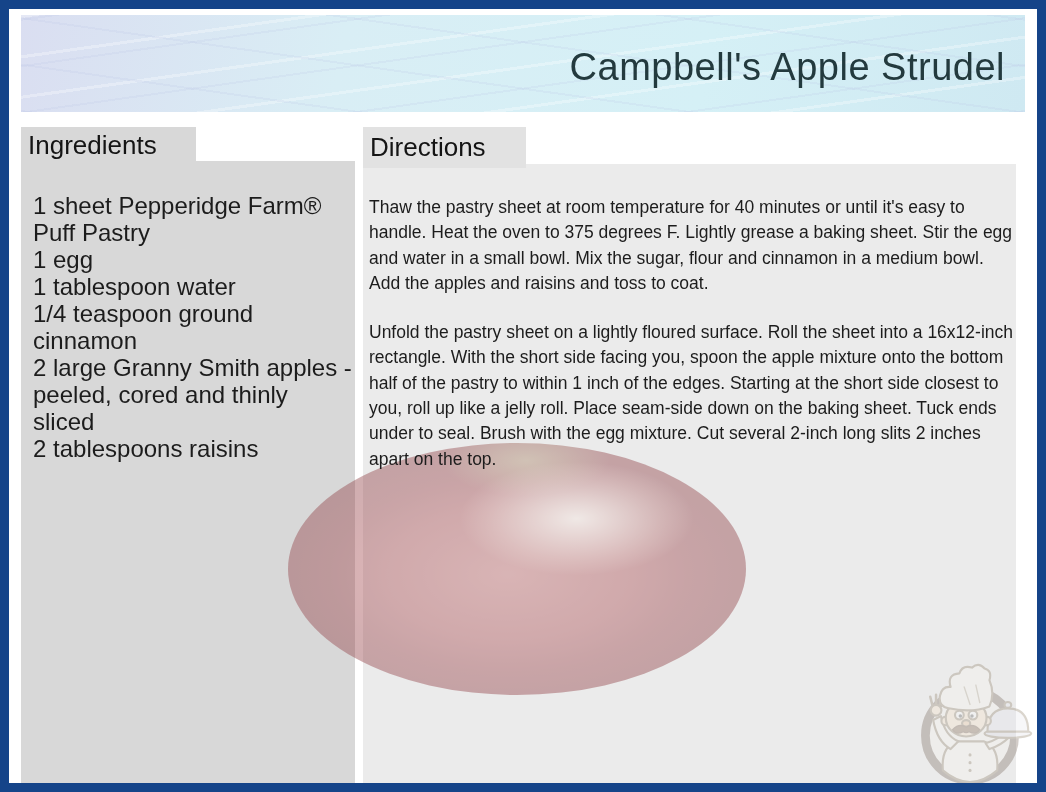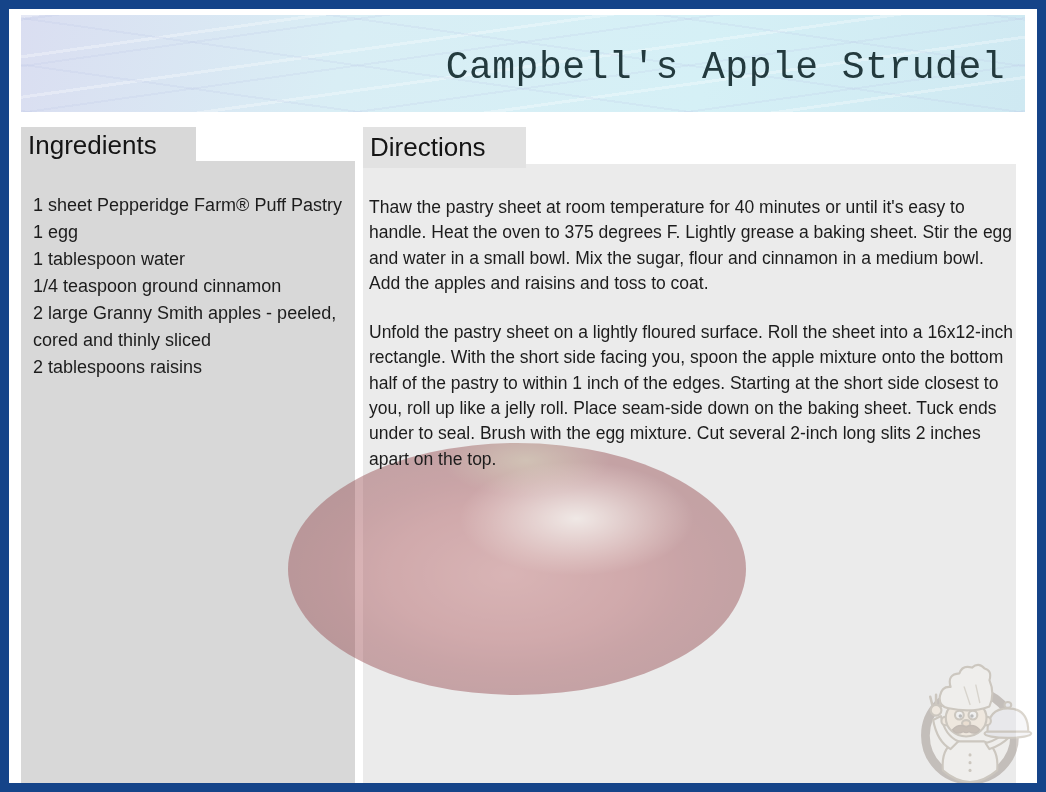--- a/index.html
+++ b/index.html
@@ -19,42 +19,42 @@
   }
   
   .banner {
     position:absolute; left:12px; top:6px; width:1004px; height:97px;
     background:
       repeating-linear-gradient(8deg,  rgba(185,195,228,0.18) 0 2px, rgba(255,255,255,0) 2px 46px),
       repeating-linear-gradient(-8deg, rgba(185,195,228,0.18) 0 2px, rgba(255,255,255,0) 2px 46px),
       repeating-linear-gradient(172deg, rgba(255,255,255,0.30) 0 3px, rgba(255,255,255,0) 3px 40px),
       linear-gradient(100deg, #dadef1 0%, #d9eef5 32%, #d5f0f6 68%, #cfe9f2 100%);
     display:flex; align-items:center; justify-content:flex-end;
-    padding-right:20px; padding-top:8px;font-family:Liberation Mono, monospace;
+    padding-right:20px; padding-top:8px;
   }
   .banner-title {
     font-size:38px; color:#233a3e; letter-spacing:0.5px;
     white-space:nowrap;
   }
   
   .sec-head {
     position:absolute; z-index:2;
     display:flex; align-items:center;
     font-size:26px; color:#141414; padding-left:7px;
   }
   .ing-head { left:12px; top:118px; width:175px; height:37px; background:#d8d8d8; }
   .dir-head { left:354px; top:118px; width:163px; height:41px; background:#e2e2e2; }
   
   .panel { position:absolute; bottom:0; z-index:0; }
   .ing-panel { left:12px;  top:152px; width:334px; background:#d8d8d8; }
   .dir-panel { left:354px; top:155px; width:653px; background:#ebebeb; }
   
   .ing-list {
     position:absolute; left:15px; top:183px; width:330px; z-index:2;
-    font-size:18px; line-height:27px; color:#1c1c1c;
+    font-size:24px; line-height:27px; color:#1c1c1c;
   }
   .ing-item { padding-left:9px; }
   .dir-text {
     position:absolute; left:360px; top:186px; width:648px; z-index:2;
     font-size:17.5px; line-height:25.3px; color:#1c1c1c;
   }
   .dir-text p { margin:0 0 24px 0; }
   
   .apple-watermark {
     position:absolute; left:279px; top:434px; width:458px; height:252px;

